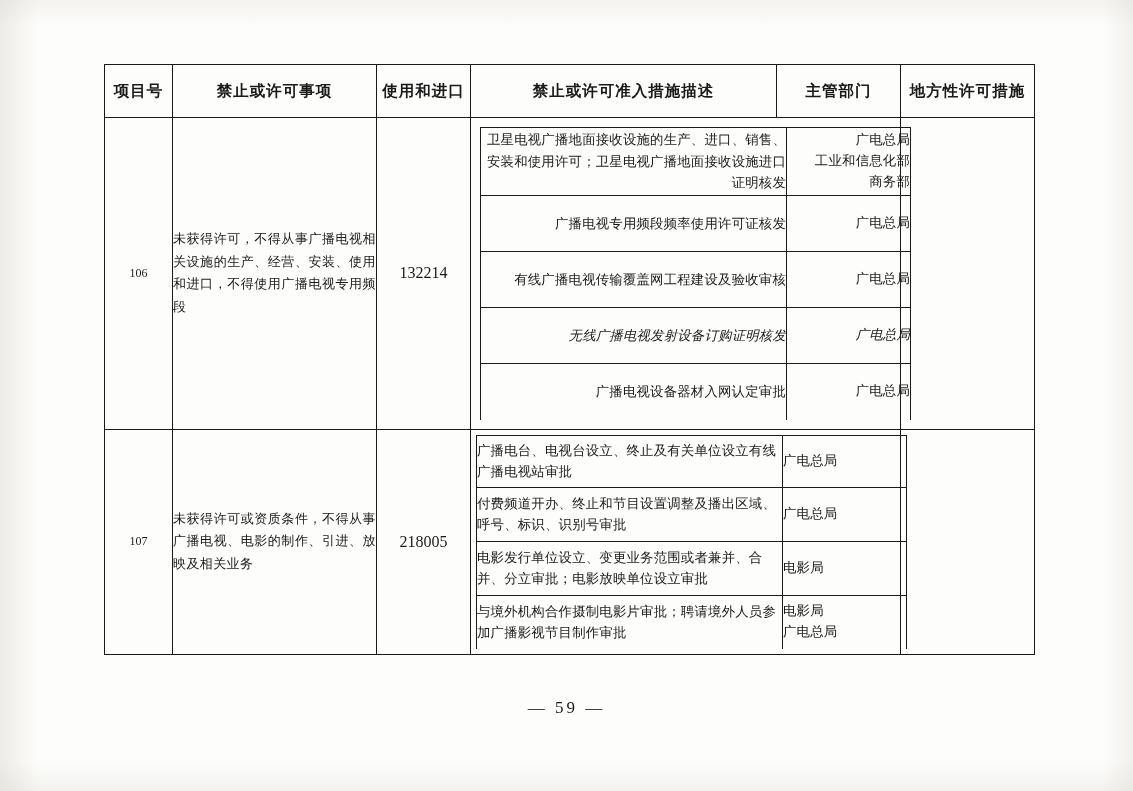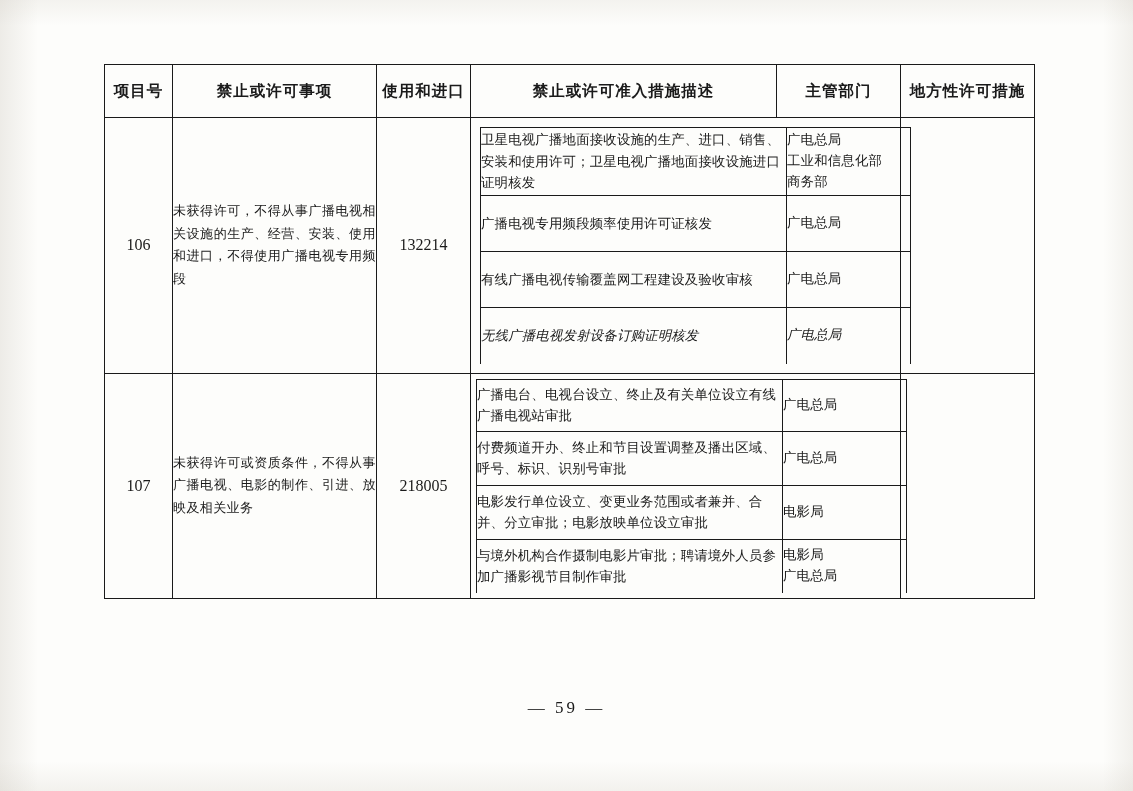--- a/index.html
+++ b/index.html
@@ -60,21 +60,21 @@
 
   .col-num   { width: 68px; }
   .col-item  { width: 204px; }
   .col-code  { width: 94px; }
   .col-desc  { width: 306px; }
   .col-dept  { width: 124px; }
   .col-local { width: 134px; }
 
   .num-cell {
     text-align: center;
-    font-size: 16px;
+    font-size: 12px;
   }
   .item-cell {
     font-size: 13px;
     line-height: 1.75;
     padding: 6px 16px 6px 14px;
     text-align: justify;
     text-justify: inter-ideograph;
     letter-spacing: 0.4px;
   }
   .code-cell {
@@ -148,21 +148,21 @@
         <th class="hdr-cell">主管部门</th>
         <th class="hdr-cell">地方性许可措施</th>
       </tr>
     </thead>
     <tbody>
 
       <tr>
         <td class="num-cell">106</td>
         <td class="item-cell">未获得许可，不得从事广播电视相关设施的生产、经营、安装、使用和进口，不得使用广播电视专用频段</td>
         <td class="code-cell">132214</td>
-        <td colspan="2" style="padding:9px;">
+        <td colspan="2" style="padding:9px;text-align:right;">
           <table class="sub-table">
             <colgroup>
                 <col class="desc-col">
                 <col class="dept-col">
               </colgroup>
             <tbody>
               <tr style="height:68px;">
                 <td class="desc-text">卫星电视广播地面接收设施的生产、进口、销售、安装和使用许可；卫星电视广播地面接收设施进口证明核发</td>
                 <td class="dept-text">
                   <div>广电总局</div>
@@ -177,20 +177,26 @@
                 </td>
               </tr>
               <tr style="height:56px;">
                 <td class="desc-text">有线广播电视传输覆盖网工程建设及验收审核</td>
                 <td class="dept-text">
                   <div>广电总局</div>
                 </td>
               </tr>
               <tr style="height:56px;font-style:italic;">
                 <td class="desc-text">无线广播电视发射设备订购证明核发</td>
+                <td class="dept-text">
+                  <div>广电总局</div>
+                </td>
+              </tr>
+              <tr style="height:56px;">
+                <td class="desc-text">广播电视设备器材入网认定审批</td>
                 <td class="dept-text">
                   <div>广电总局</div>
                 </td>
               </tr>
             </tbody>
           </table>
         </td>
         <td class="local-cell"></td>
       </tr>
 

